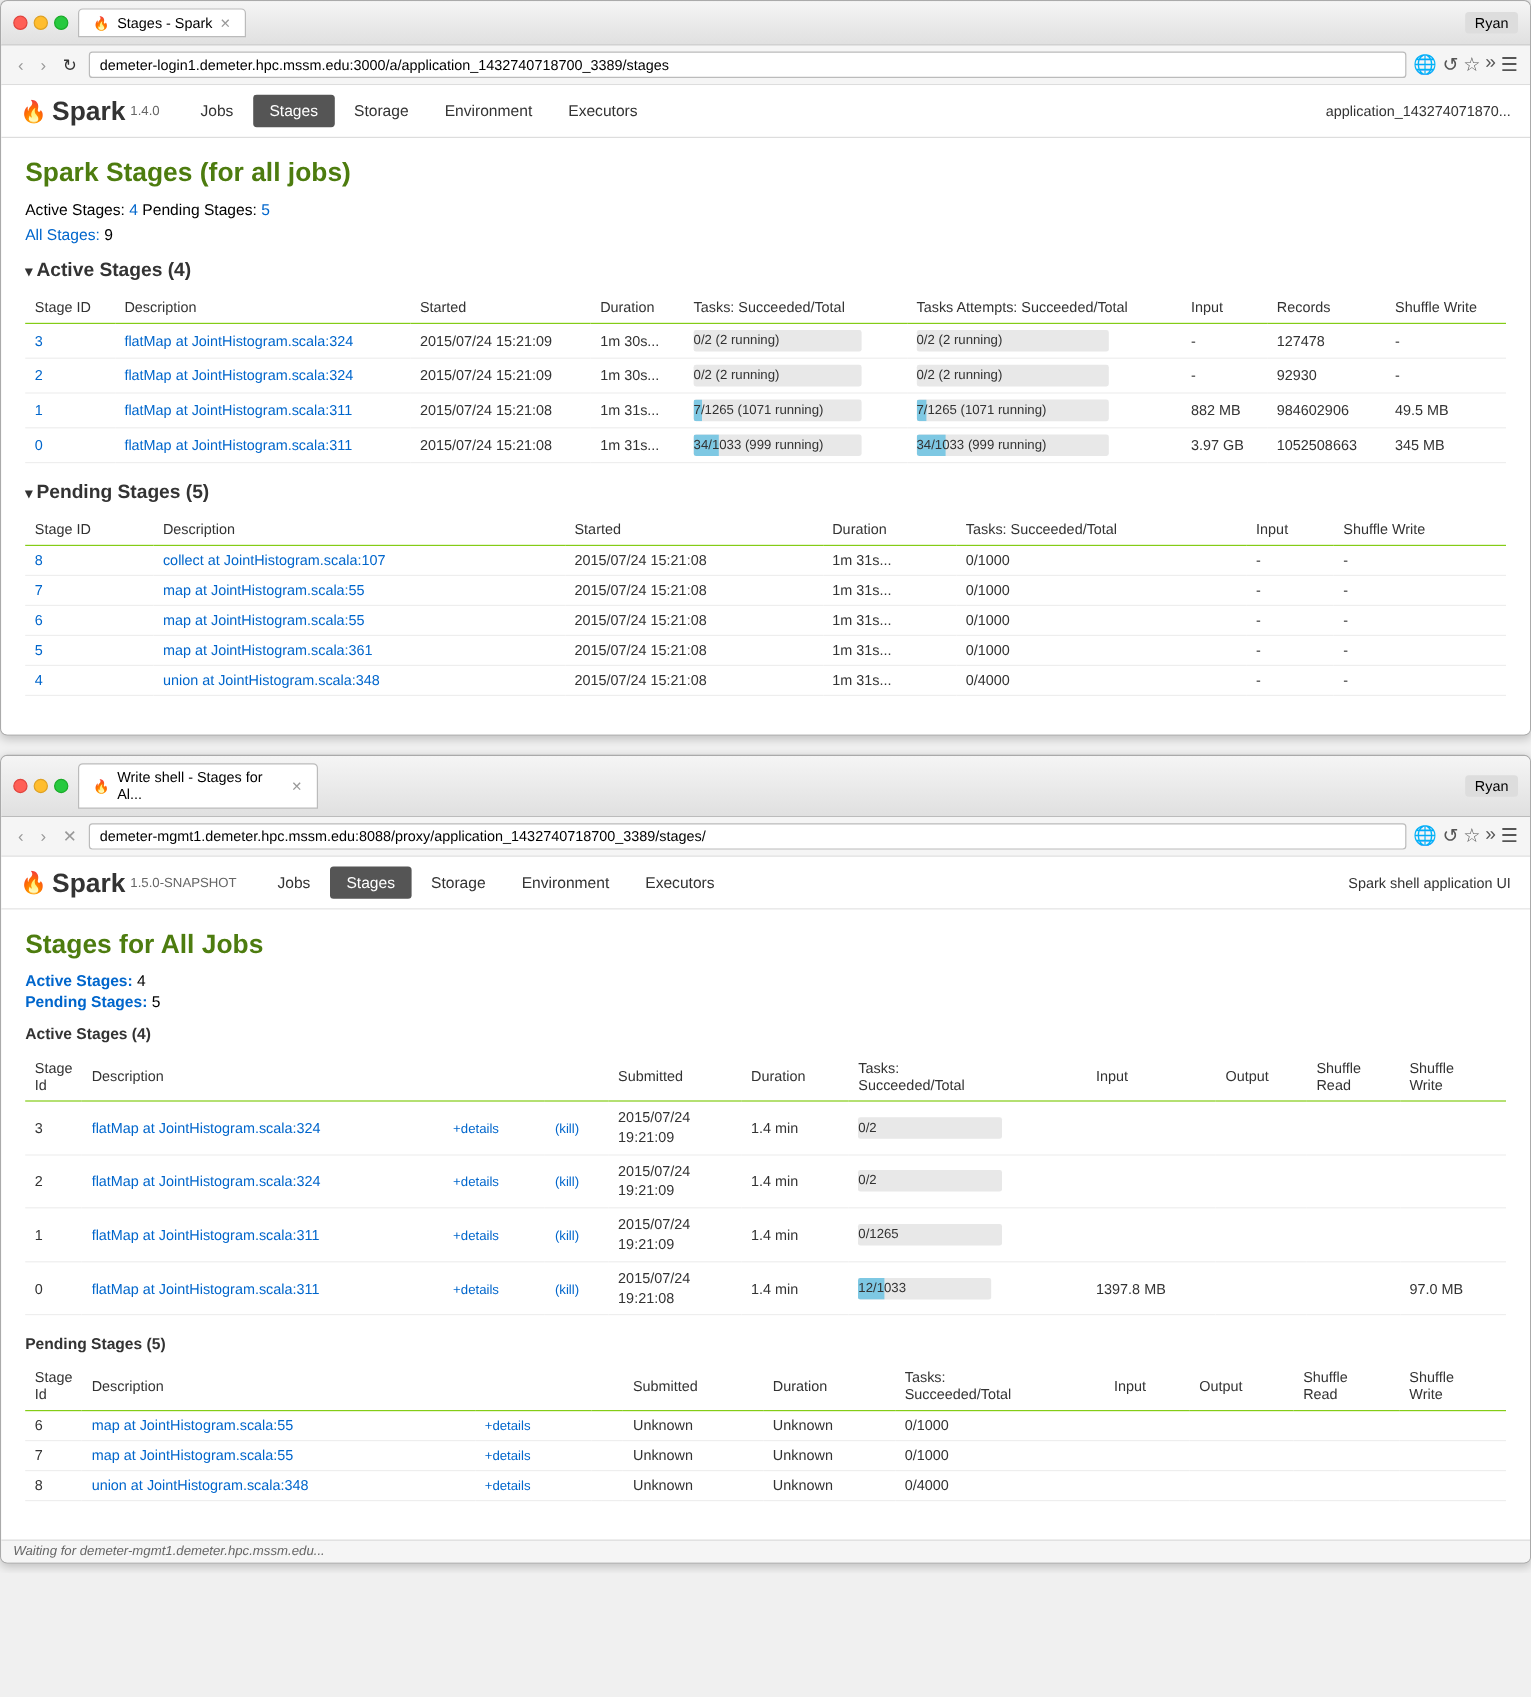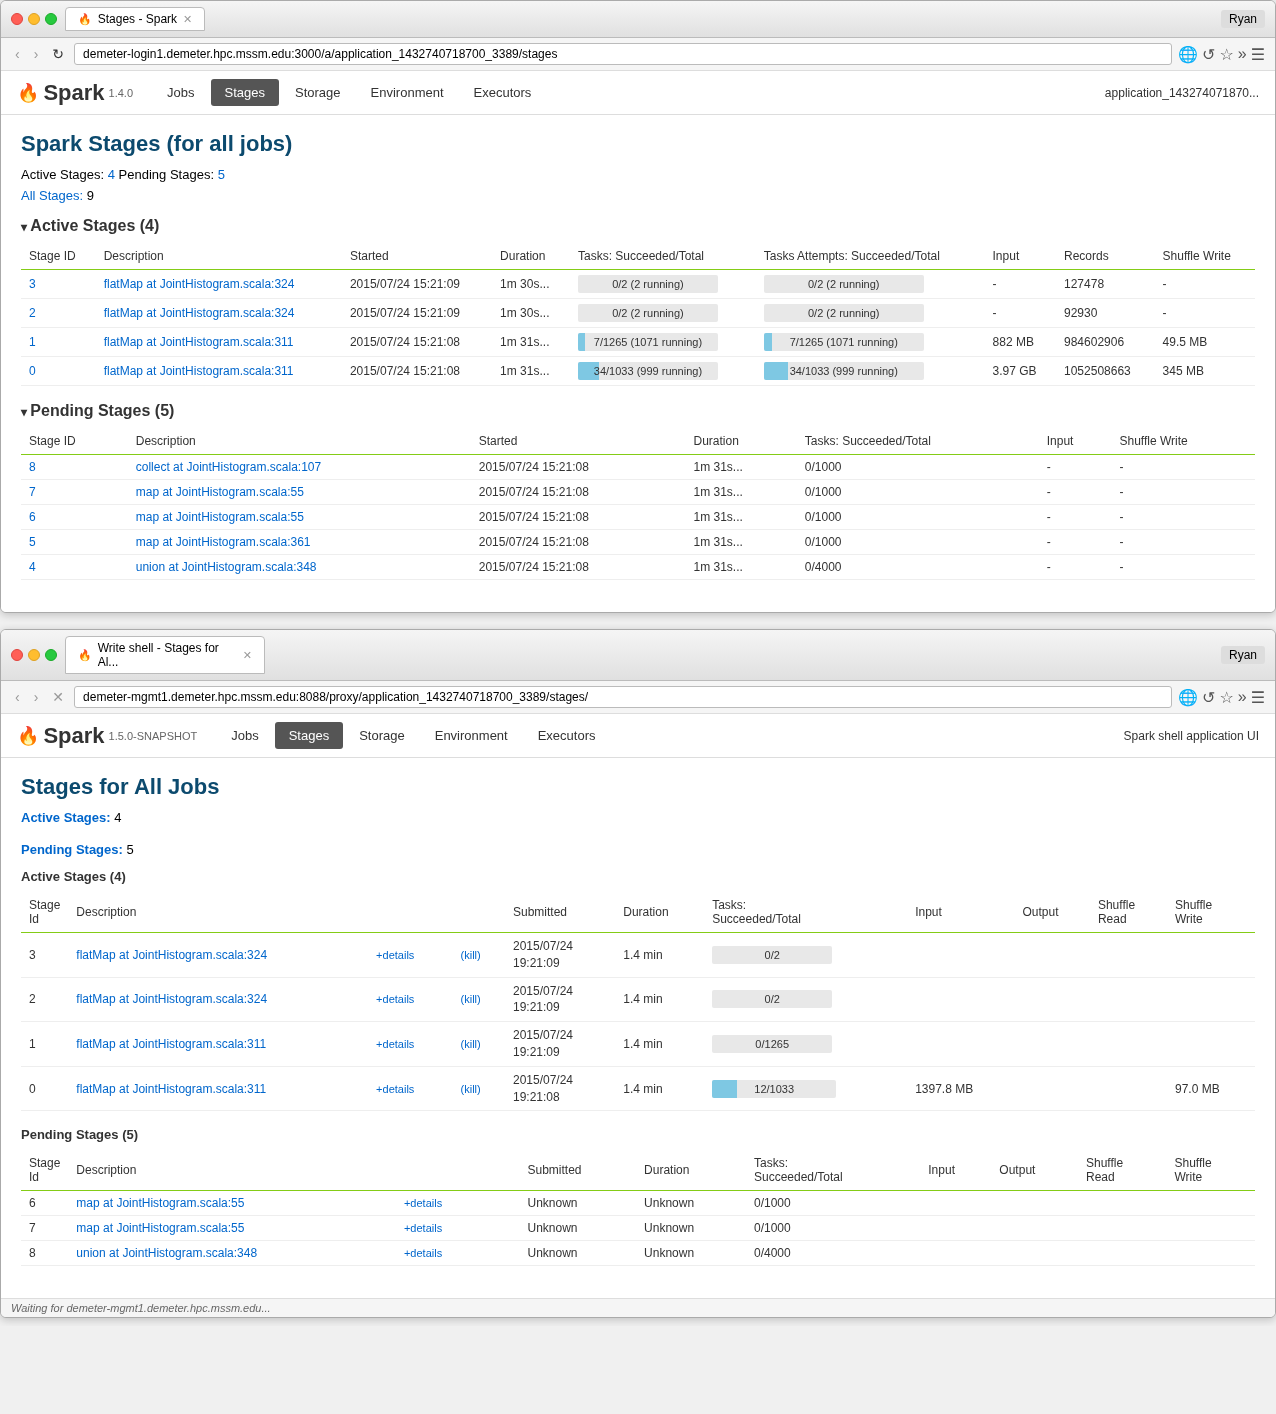--- a/index.html
+++ b/index.html
@@ -142,21 +142,21 @@
 
     
     .page-content {
       padding: 16px 20px;
       background: #fff;
     }
 
     h1.page-title {
       font-size: 22px;
       font-weight: bold;
-      color: #0c4a6e;
+      color: #4d7c0f;
       margin-bottom: 10px;
     }
 
     .summary-links {
       margin-bottom: 6px;
       font-size: 13px;
     }
     .summary-links a, .link { color: #0066cc; text-decoration: none; cursor: pointer; }
 
     .section-title {
@@ -201,40 +201,40 @@
     }
     .progress-bar-fill {
       height: 100%;
       background: #7ec8e3;
       position: absolute;
       left: 0; top: 0;
     }
     .progress-bar-label {
       position: absolute;
       width: 100%;
-      text-align: center;
+      text-align: left;
       font-size: 11px;
       color: #333;
       line-height: 18px;
       z-index: 1;
     }
 
     .progress-bar-container2 {
       width: 160px;
       height: 18px;
       background: #e8e8e8;
       border-radius: 2px;
       position: relative;
       overflow: hidden;
     }
 
     
     .section2 { }
 
-    .summary-line { font-size: 13px; margin-bottom: 17px; }
+    .summary-line { font-size: 13px; margin-bottom: 2px; }
     .summary-line strong { font-weight: bold; color: #0066cc; }
     .summary-line-bold { font-weight: bold; font-size: 13px; margin-bottom: 8px; color: #333; }
 
     .status-bar {
       background: #f5f5f5;
       border-top: 1px solid #ddd;
       padding: 3px 10px;
       font-size: 11px;
       color: #666;
       font-style: italic;
@@ -618,21 +618,21 @@
       <td></td>
     </tr>
           <tr>
       <td>0</td>
       <td><a class="link">flatMap at JointHistogram.scala:311</a></td>
       <td><span class="details-link">+details</span></td>
       <td><span class="kill-link">(kill)</span></td>
       <td class="submitted-cell">2015/07/24<br>19:21:08</td>
       <td>1.4 min</td>
       <td>
-        <div class="progress-bar-container" style="width:124px;">
+        <div class="progress-bar-container" style="width:111px;">
           <div class="progress-bar-fill" style="width:20%"></div>
           <span class="progress-bar-label">12/1033</span>
         </div>
       </td>
       <td>1397.8 MB</td>
       <td></td>
       <td></td>
       <td>97.0 MB</td>
     </tr>
         </tbody>

